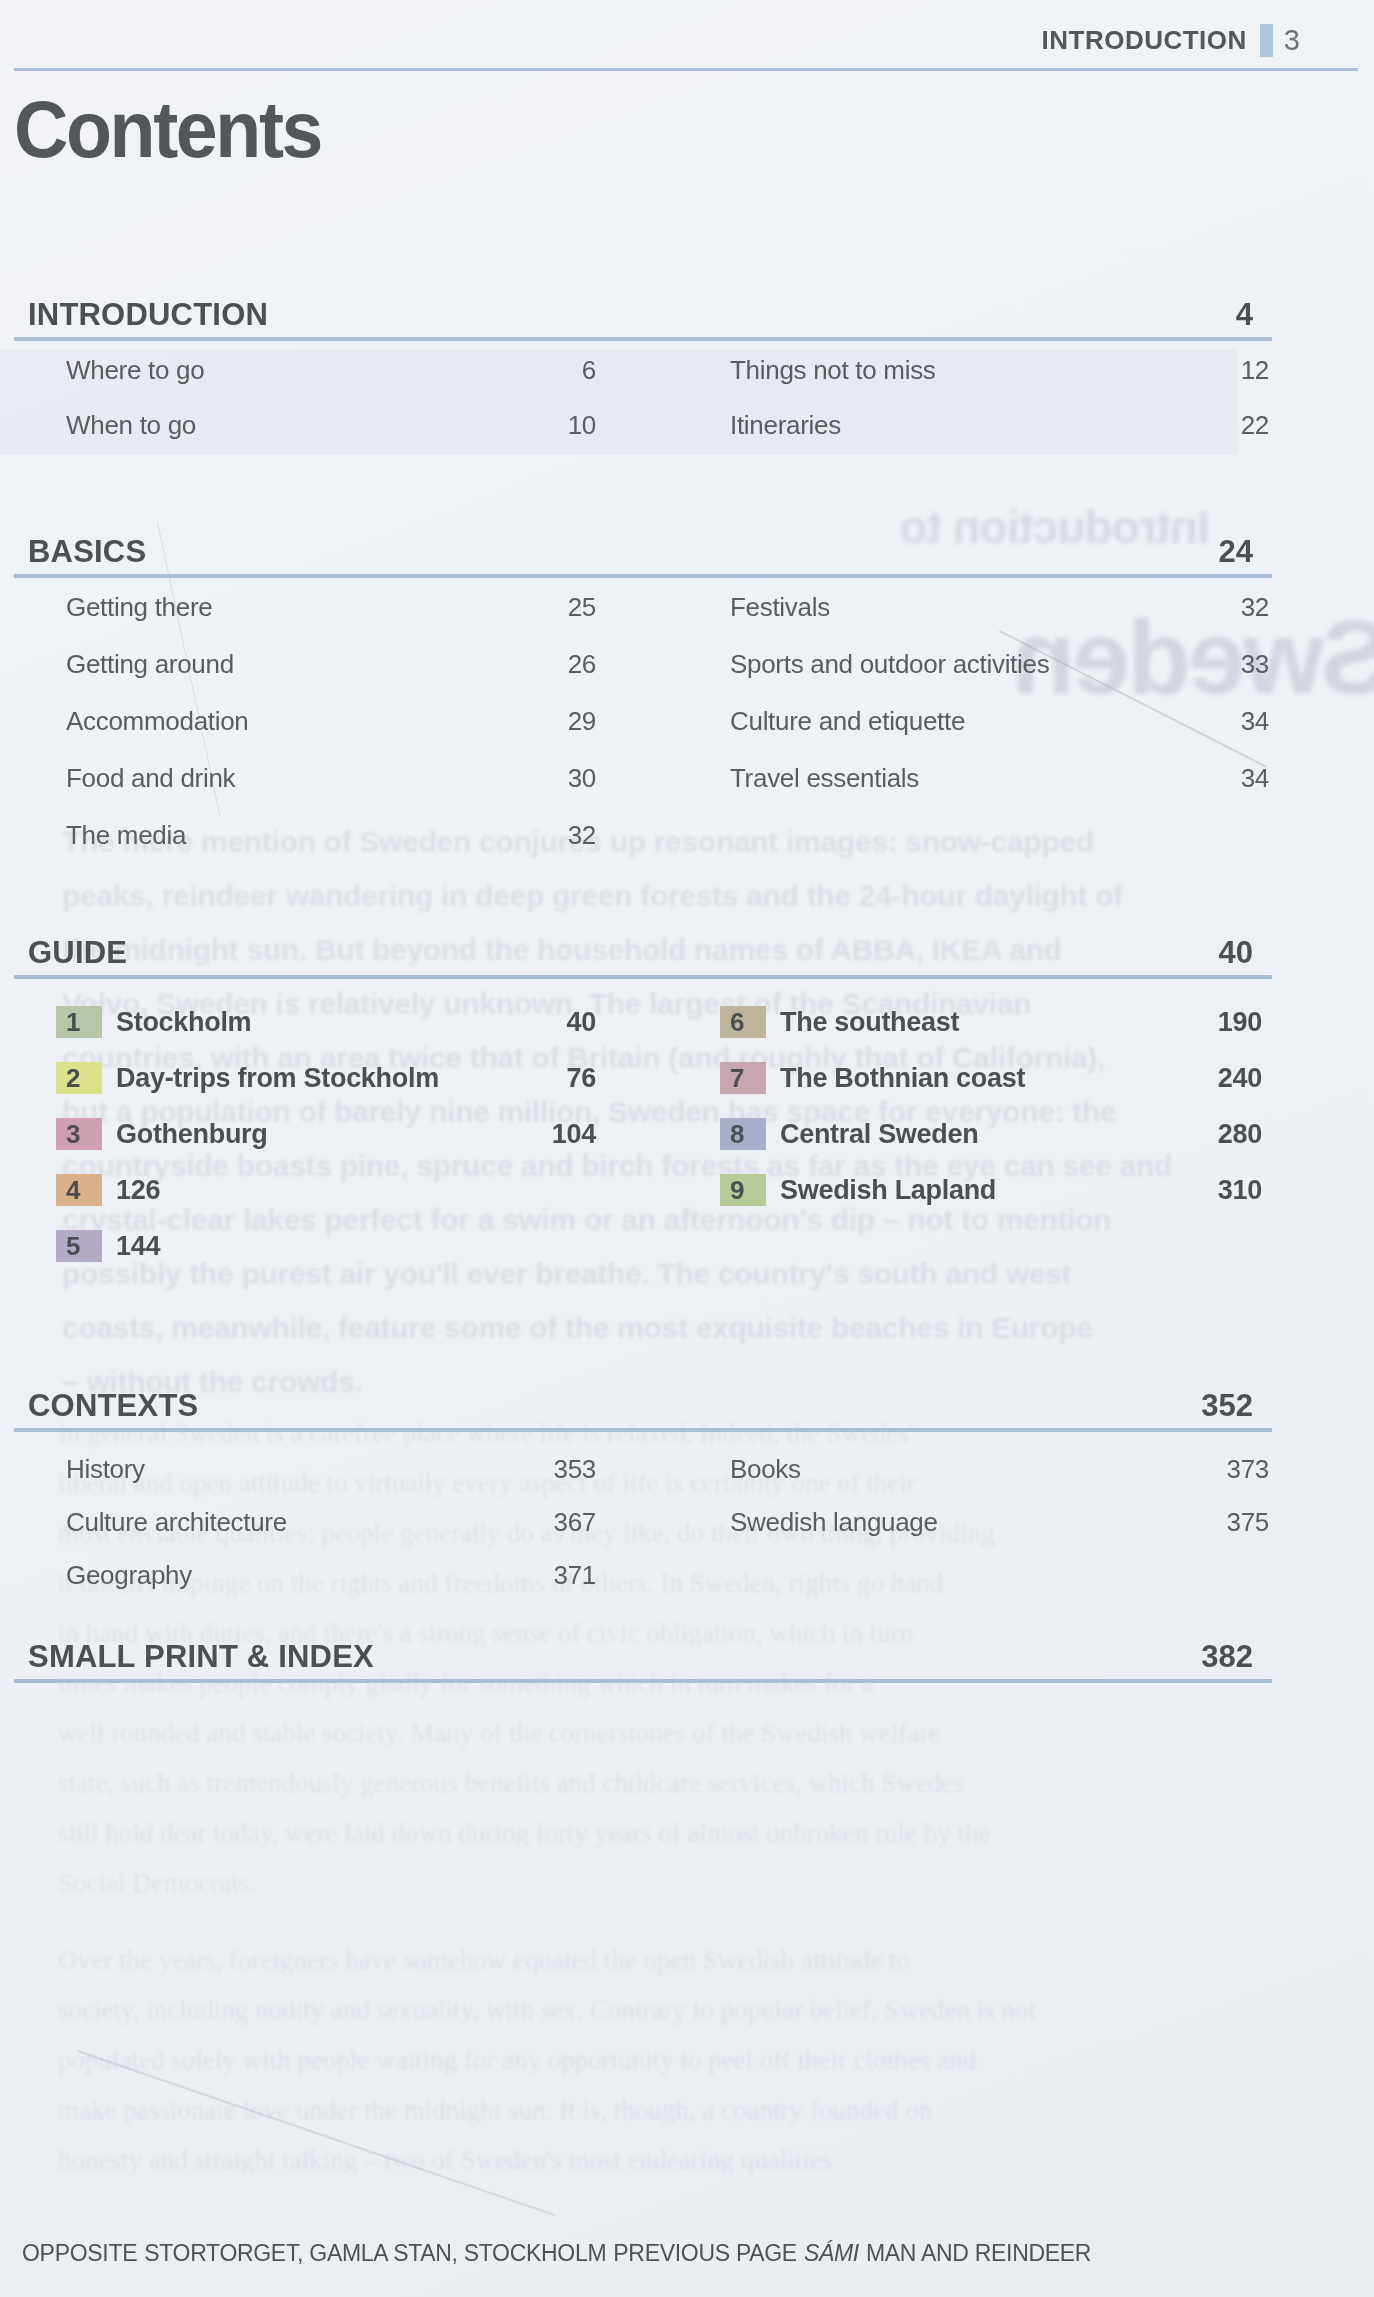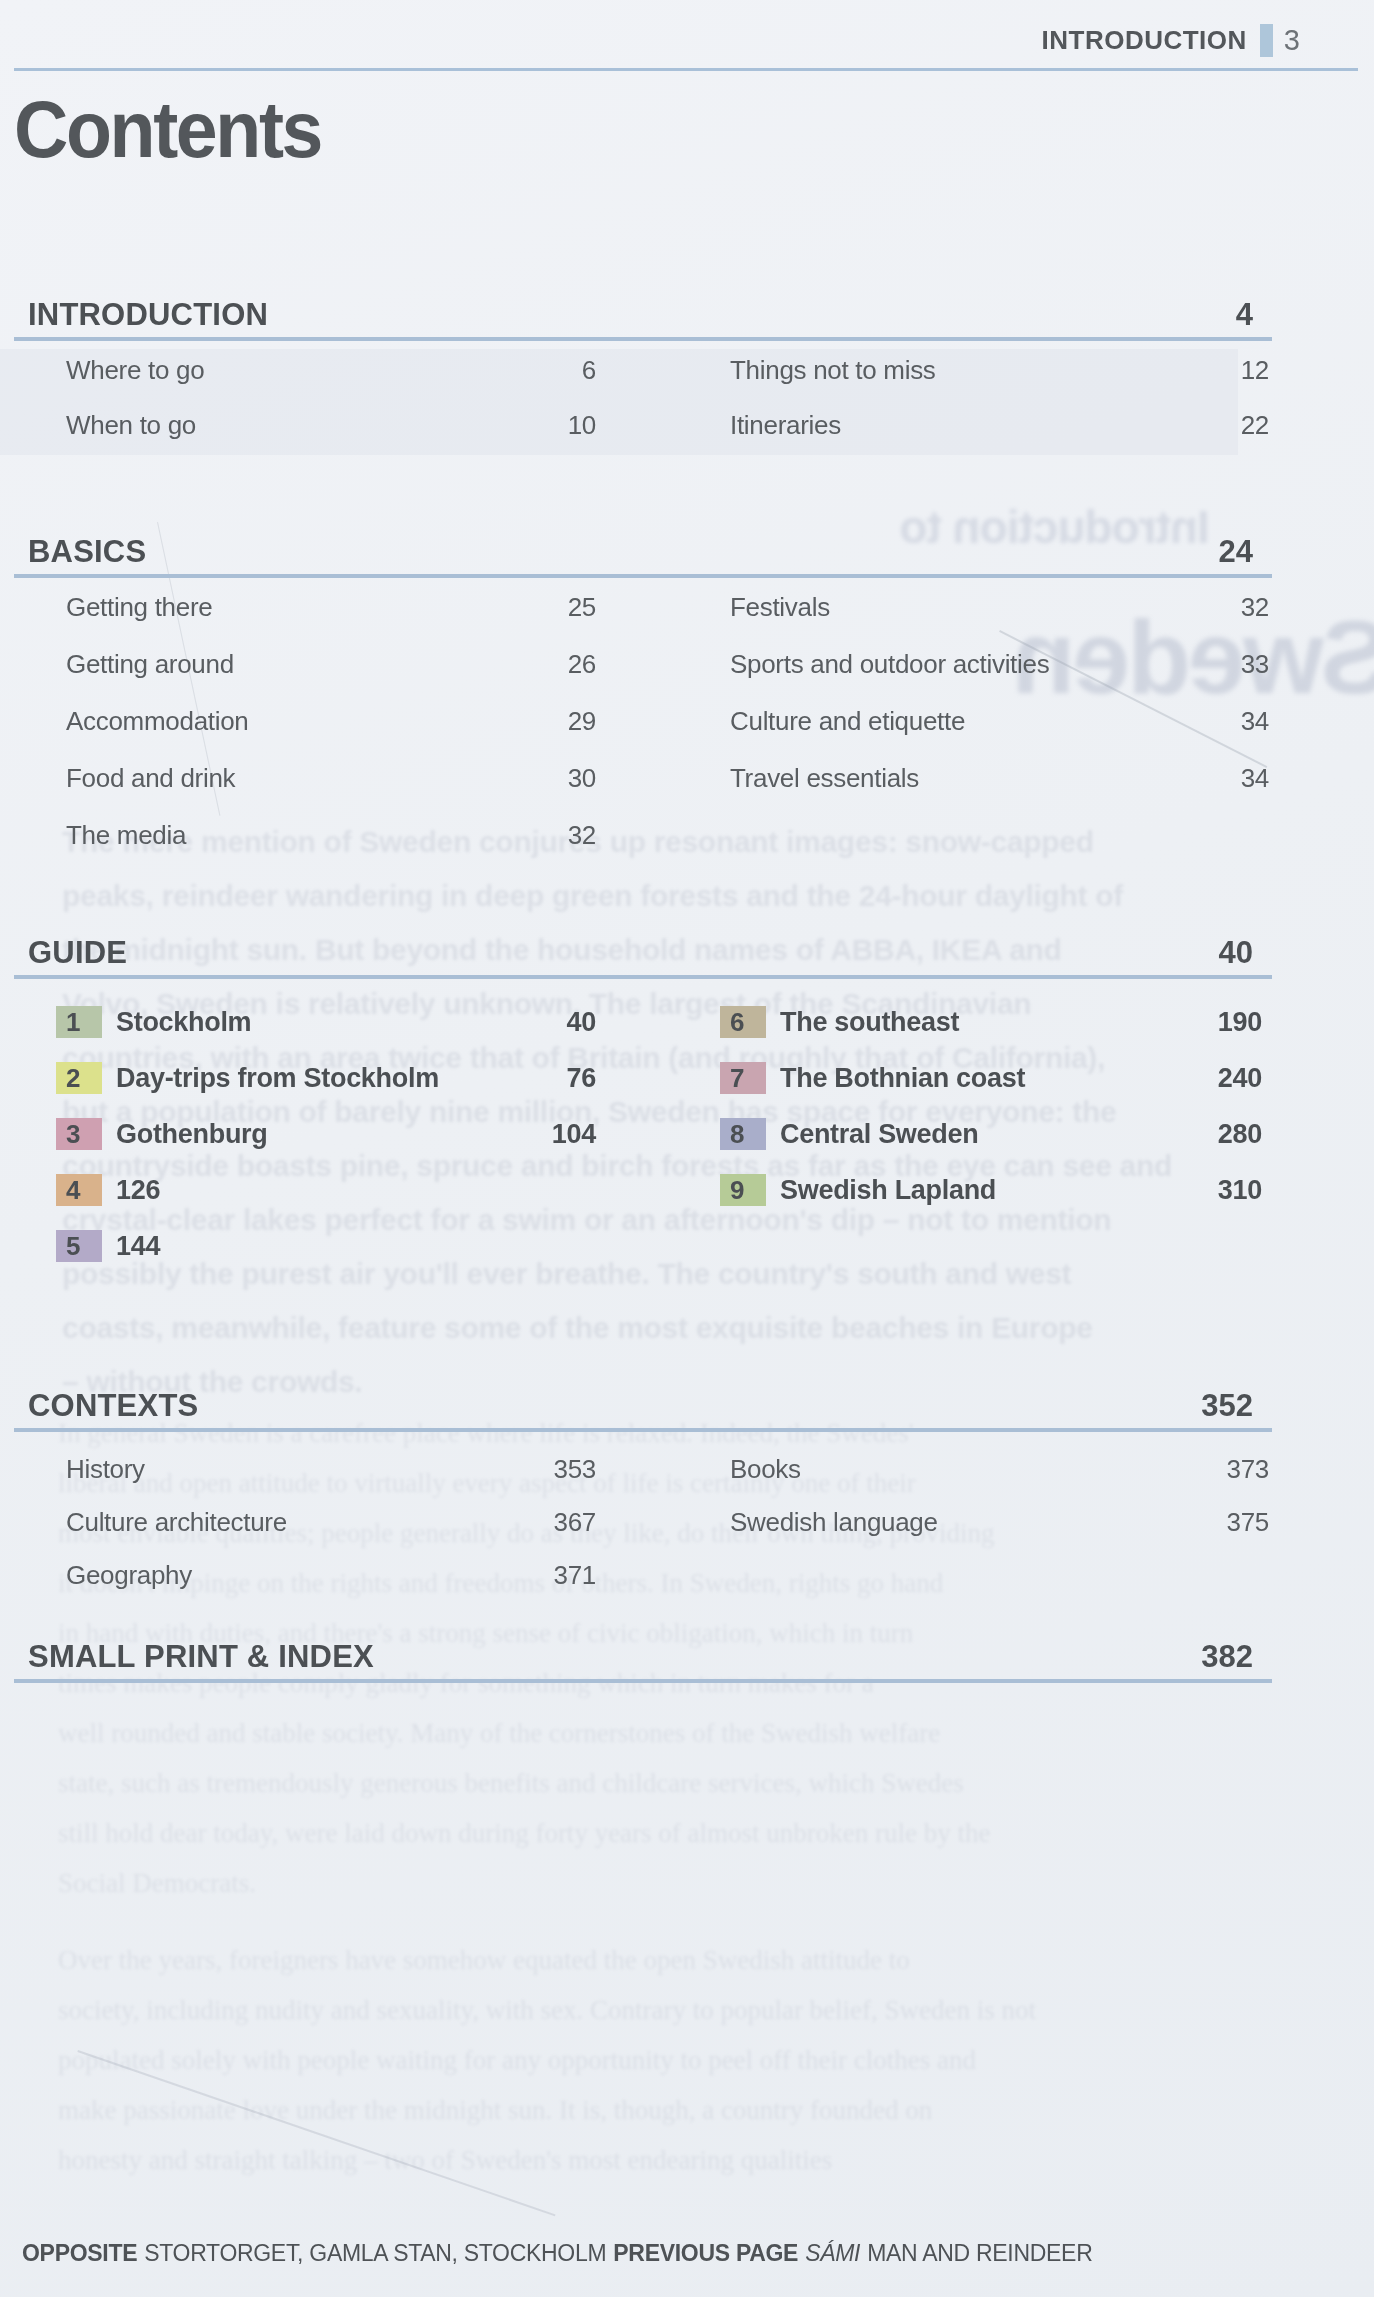--- a/index.html
+++ b/index.html
@@ -73,21 +73,21 @@
   .ch-box {
     width:46px; height:32px; margin-right:14px; box-sizing:border-box;
     display:flex; align-items:center; padding-left:10px; flex:none;
     font-weight:700; font-size:26px; color:#4b4f53;
   }
   
   .caption {
     position:absolute; top:2240px; left:22px; z-index:2;
     font-size:23px; letter-spacing:-.3px; color:#4e5256; white-space:nowrap;
   }
-  .caption .b { font-weight:700; }
+  .caption .b { font-weight:400; }
   .caption .i { font-style:italic; }
   .caption span { margin-right:7px; }
 </style>
 </head>
 <body>
 
 <div class="page">
 
   <div class="ghost-layer">
     <div class="band band-intro"></div>

